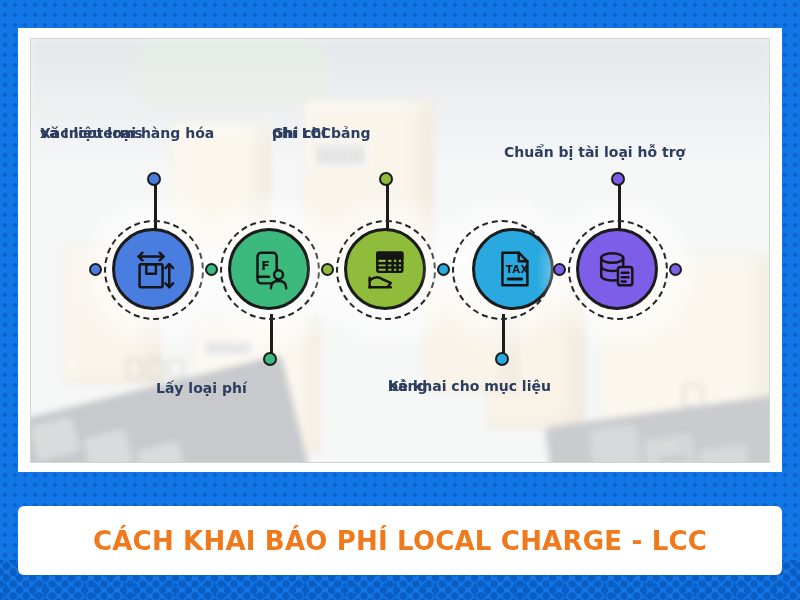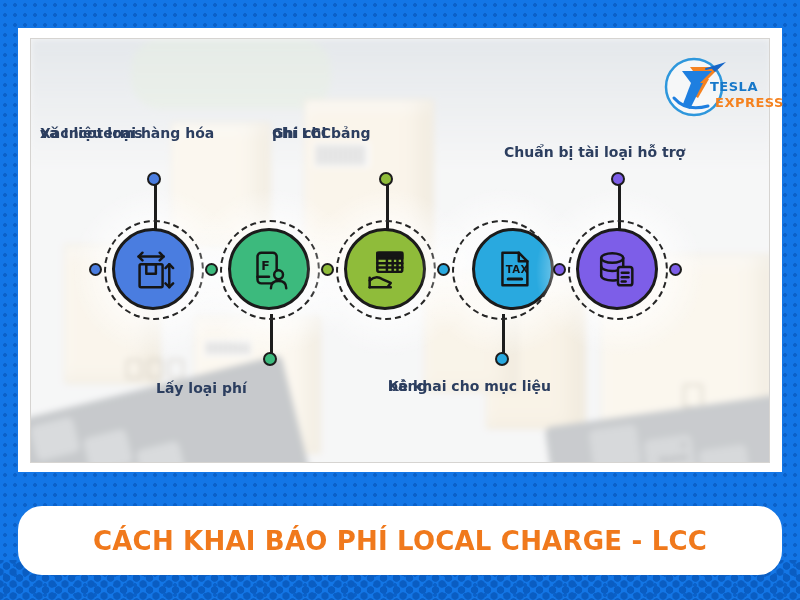--- a/index.html
+++ b/index.html
@@ -81,21 +81,21 @@
   .s5 .circle,.s5 .node-dot{background:#7d5ee8}
   .conn-dot{width:13px;height:13px;border:2.5px solid #1c1c1c;border-radius:50%;top:263px;}
   .c1{left:89px;background:#4a7de0}.c2{left:205px;background:#3cba7d}.c3{left:321px;background:#8fbc3a}
   .c4{left:437px;background:#29a9df}.c5{left:553px;background:#7d5ee8}.c6{left:669px;background:#7d5ee8}
   
   .logo{left:662px;top:54px;width:122px;height:68px;}
   .logo svg{position:absolute;left:0;top:0;}
   .logo-t1{left:48px;top:25px;font-size:13px;font-weight:bold;letter-spacing:.5px;color:#1778c9;}
   .logo-t2{left:53px;top:41px;font-size:13px;font-weight:bold;letter-spacing:.5px;color:#f5821f;}
   
-  .title-bar{position:absolute;left:18px;top:506px;width:764px;height:69px;background:#ffffff;border-radius:24px;
+  .title-bar{position:absolute;left:18px;top:506px;width:764px;height:69px;background:#ffffff;border-radius:6px;
              display:flex;align-items:center;justify-content:center;z-index:5;}
   .title-bar h1{margin:0;font-size:26px;font-weight:bold;color:#f0791c;letter-spacing:.2px;}
 </style>
 </head>
 <body>
 
 <div class="poster">
 
   <div class="bottom-dots"></div>
 
@@ -246,33 +246,19 @@
       </div>
     </div>
 
     <div class="conn-dot c1"></div>
     <div class="conn-dot c2"></div>
     <div class="conn-dot c3"></div>
     <div class="conn-dot c4"></div>
     <div class="conn-dot c5"></div>
     <div class="conn-dot c6"></div>
 
-    <div class="logo">
-      <svg width="122" height="68" viewBox="0 0 122 68">
-        <circle cx="32" cy="33" r="28" fill="rgba(255,255,255,0.55)" stroke="#2e97dc" stroke-width="2.5"></circle>
-        <polygon points="28,13 58,13 46,25 37,25" fill="#f5821f"></polygon>
-        <polygon points="37,25 47,25 36,44 29,40" fill="#f5821f"></polygon>
-        <polygon points="20,17 50,17 38,29 29,29" fill="#1e7fe0"></polygon>
-        <polygon points="29,29 41,29 28,55 21,50" fill="#1e7fe0"></polygon>
-        <path d="M12 44 Q24 58 46 52" stroke="#1e7fe0" stroke-width="3" fill="none" stroke-linecap="round"></path>
-        <polygon points="48,13 64,8 53,18" fill="#1565c8"></polygon>
-        <path d="M44 15 L52 13" stroke="#1565c8" stroke-width="2" stroke-linecap="round"></path>
-      </svg>
-      <span class="logo-t1">TESLA</span>
-      <span class="logo-t2">EXPRESS</span>
-    </div>
   </div>
 
   <div class="title-bar">
     <h1>CÁCH KHAI BÁO PHÍ LOCAL CHARGE - LCC</h1>
   </div>
 
 </div>
 
 </body></html>

